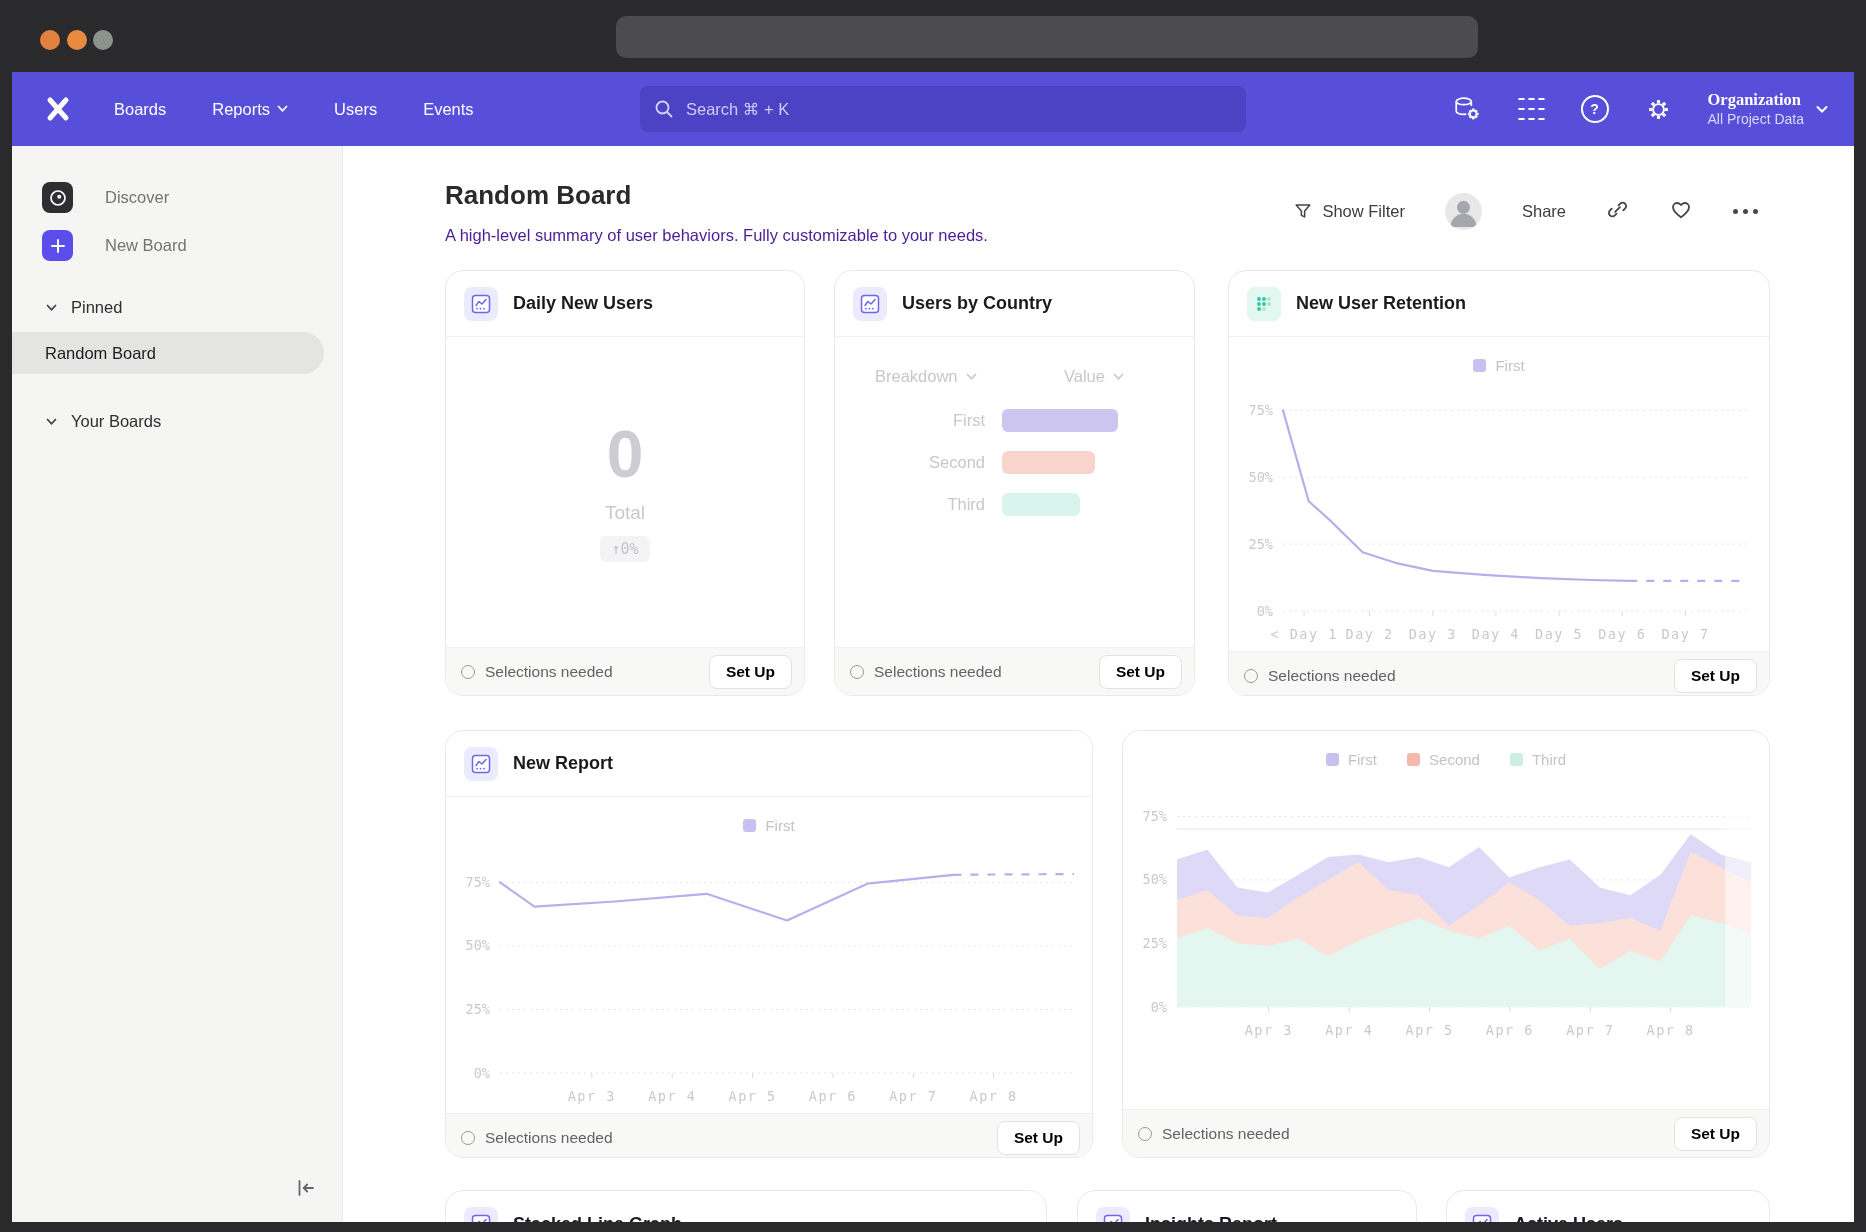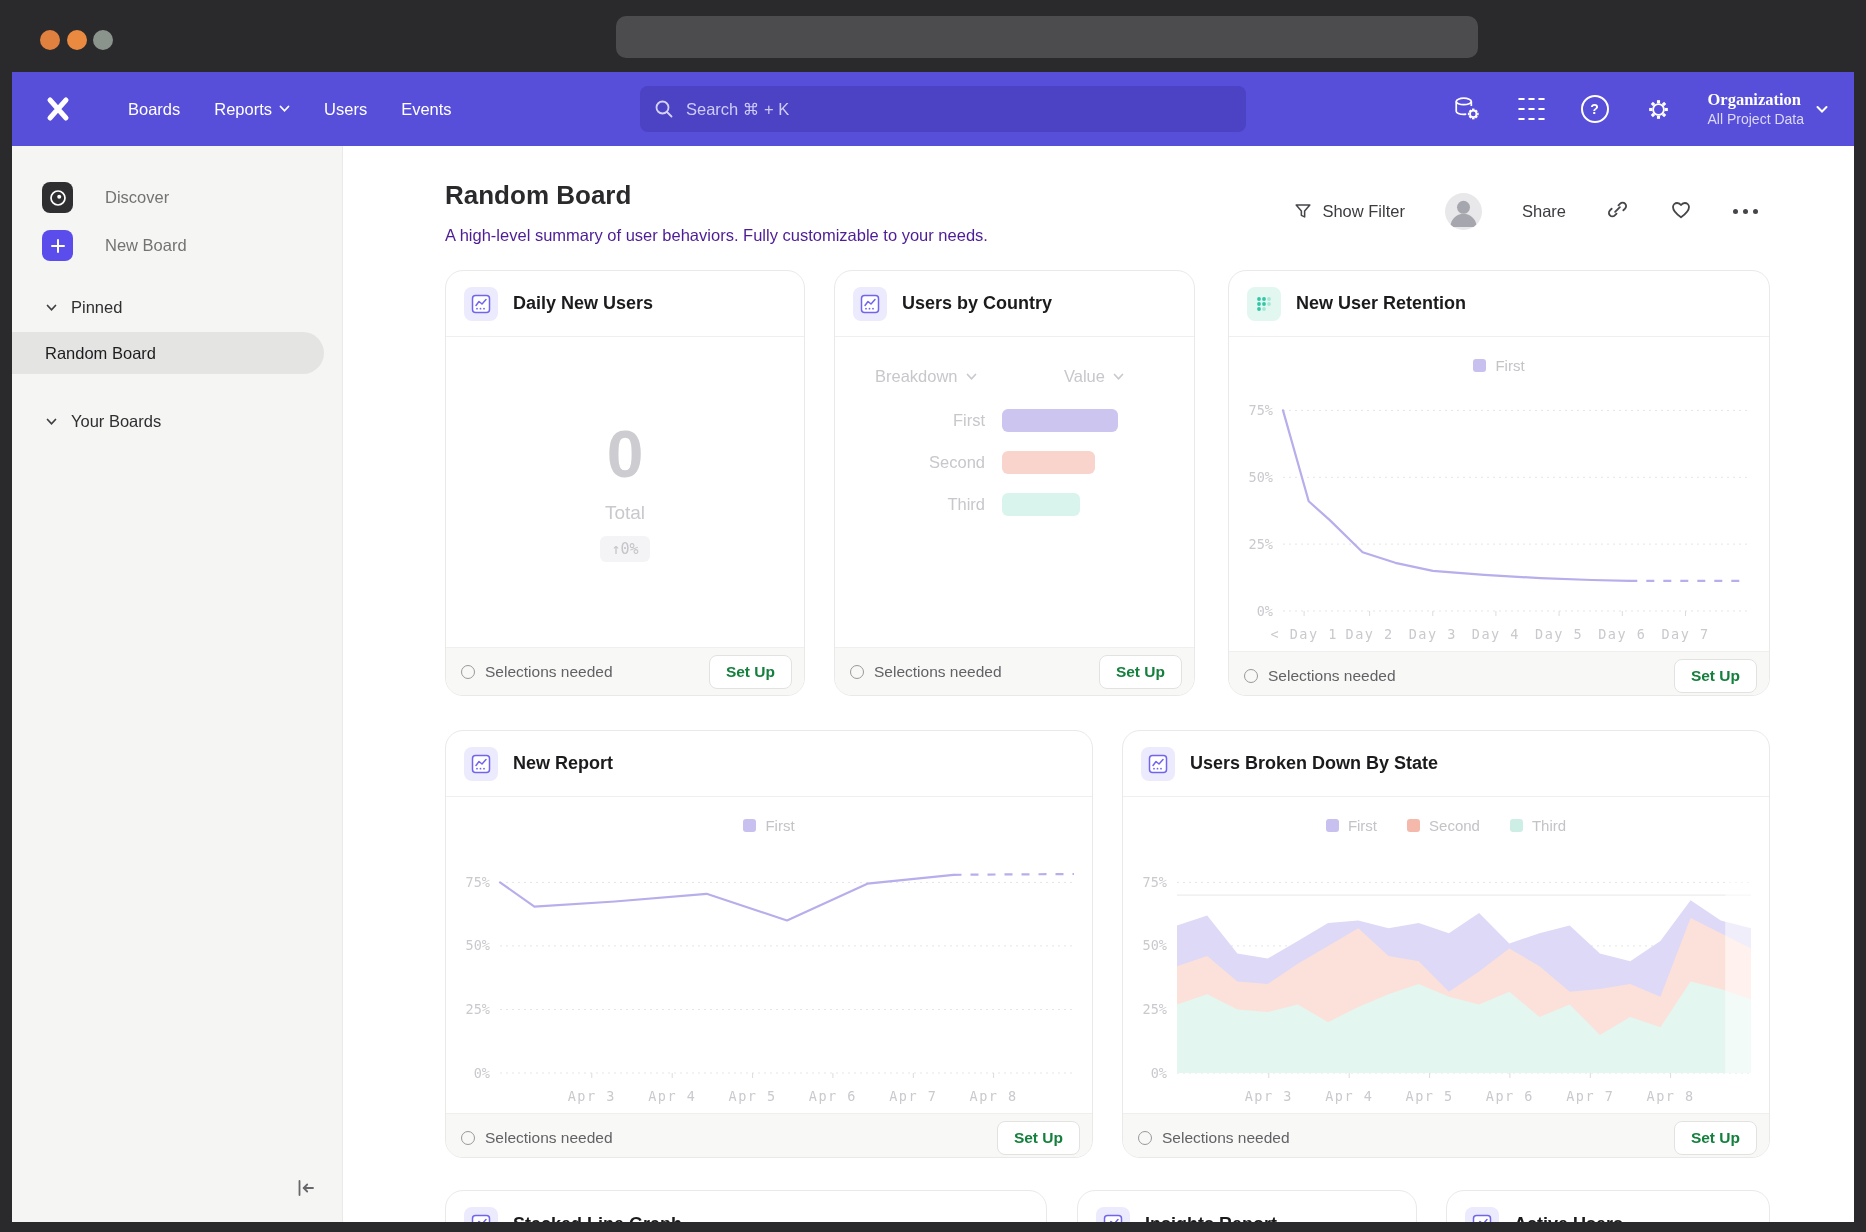--- a/index.html
+++ b/index.html
@@ -11,21 +11,21 @@
   .tl{position:absolute;top:30px;width:20px;height:20px;border-radius:50%;}
   .tl1{left:40px;background:#e08140;}
   .tl2{left:67px;background:#ea8a41;}
   .tl3{left:93px;background:#8b948c;}
   .urlbar{position:absolute;left:616px;top:16px;width:862px;height:42px;border-radius:10px;background:#4c4c4e;}
   
   .app{position:absolute;left:12px;right:12px;top:72px;bottom:10px;background:#ffffff;}
   
   .navbar{position:absolute;left:0;top:0;right:0;height:74px;background:#574ed9;display:flex;align-items:center;}
   .logo{margin-left:32px;display:flex;align-items:center;}
-  .nav-links{display:flex;align-items:center;gap:34px;margin-left:56px;}
+  .nav-links{display:flex;align-items:center;gap:46px;margin-left:42px;}
   .nav-link{color:#fff;font-size:16.5px;display:flex;align-items:center;gap:7px;cursor:default;}
   .searchbar{position:absolute;left:628px;top:14px;width:606px;height:46px;border-radius:8px;background:#4b42c4;display:flex;align-items:center;padding:0 14px;box-sizing:border-box;}
   .searchbar input{flex:1;background:transparent;border:none;outline:none;color:#e6e3fb;font-size:16.5px;margin-left:10px;font-family:inherit;}
   .searchbar input::placeholder{color:#cfccf4;}
   .nav-right{position:absolute;right:26px;top:0;height:74px;display:flex;align-items:center;gap:36px;}
   .nav-ic{display:flex;align-items:center;justify-content:center;}
   .grid-ic{display:grid;grid-template-columns:repeat(3,7px);grid-template-rows:repeat(3,7px);gap:3px;}
   .grid-ic span{border:1.6px solid #fff;border-radius:2px;box-sizing:border-box;}
   .help-ic{width:24px;height:24px;border:2px solid #fff;border-radius:50%;color:#fff;font-size:14px;font-weight:bold;display:flex;align-items:center;justify-content:center;}
   .org{text-align:left;line-height:1.25;}
@@ -55,21 +55,21 @@
   .card-header{height:66px;min-height:66px;display:flex;align-items:center;gap:15px;padding:0 18px;border-bottom:1px solid #efefee;box-sizing:border-box;}
   .card.nofoot .card-header{border-bottom:none;}
   .card-title{font-size:18px;font-weight:700;color:#1b1b1d;}
   .card-icon{width:34px;height:34px;border-radius:8px;display:flex;align-items:center;justify-content:center;flex:none;}
   .ci-purple{background:#eceafd;}
   .ci-teal{background:#e3f7f1;}
   .card-body{flex:1;position:relative;display:flex;flex-direction:column;}
   .card-footer{height:48px;min-height:48px;background:#f8f8f6;border-top:1px solid #efefee;display:flex;align-items:center;padding:0 12px 0 15px;box-sizing:border-box;}
   .status-circle{width:14px;height:14px;border:1.6px solid #98989d;border-radius:50%;box-sizing:border-box;margin-right:10px;}
   .status-text{font-size:15.5px;color:#626266;}
-  .setup-btn{margin-left:auto;background:#fff;border:1px solid #e2e2e1;border-radius:8px;padding:7px 16px;font-size:15.5px;font-weight:700;color:#15803d;font-family:inherit;cursor:pointer;}
+  .setup-btn{margin-left:auto;background:#fff;border:1px solid #e2e2e1;border-radius:8px;padding:7px 16px;font-size:15.5px;font-weight:700;color:#000000;font-family:inherit;cursor:pointer;}
   
   .bignum-wrap{flex:1;display:flex;flex-direction:column;align-items:center;justify-content:center;margin-top:-6px;}
   .bignum{font-size:66px;font-weight:600;color:#cdcdd1;}
   .bignum-label{font-size:19px;color:#c9c9cd;margin-top:10px;}
   .delta-badge{margin-top:12px;font-family:"DejaVu Sans Mono",monospace;font-size:15px;color:#c4c4c9;background:#f4f4f6;border-radius:6px;padding:4px 11px;}
   
   .dd-row{position:absolute;top:30px;left:0;right:0;height:24px;}
   .dd{position:absolute;display:flex;align-items:center;gap:8px;font-size:16.5px;color:#c7c7cc;}
   .cbars{position:absolute;top:72px;left:0;right:0;}
   .cbar-row{display:flex;align-items:center;margin-bottom:19px;}
@@ -434,32 +434,20 @@
               </svg></div>
         </div>
         <div class="card-footer">
           <span class="status-circle"></span>
           <span class="status-text">Selections needed</span>
           <button class="setup-btn">Set Up</button>
         </div>
       </div>
 
       <div class="card" style="left:779px;top:584px;width:648px;height:428px;">
-        <div class="card-header">
-          <span class="card-icon ci-purple">
-            <svg width="20" height="20" viewBox="0 0 20 20">
-                <rect x="1.5" y="1.5" width="17" height="17" rx="3" fill="#fff" stroke="#7165ee" stroke-width="1.5"></rect>
-                <polyline points="5,11.5 8,7.5 11,10 15,5.5" fill="none" stroke="#7165ee" stroke-width="1.5" stroke-linecap="round" stroke-linejoin="round"></polyline>
-                <circle cx="6" cy="14.7" r="0.9" fill="#7165ee"></circle>
-                <circle cx="9.5" cy="14.7" r="0.9" fill="#7165ee"></circle>
-                <circle cx="13" cy="14.7" r="0.9" fill="#7165ee"></circle>
-              </svg>
-          </span>
-          <span class="card-title">Users Broken Down By State</span>
-        </div>
         <div class="card-body">
           <div class="chart-legend">
               <span class="legend-item"><span class="legend-swatch" style="background:#c8c1f0"></span>First</span>
               <span class="legend-item"><span class="legend-swatch" style="background:#f5b9ac"></span>Second</span>
               <span class="legend-item"><span class="legend-swatch" style="background:#cdeee5"></span>Third</span>
             </div>
           <div class="chart"><svg width="646" height="266">
                 <line class="grid" x1="54" x2="628" y1="39.4" y2="39.4"></line>
                 <text class="ytick" x="44" y="43.9">75%</text>
                 <line class="grid" x1="54" x2="628" y1="102.9" y2="102.9"></line>

